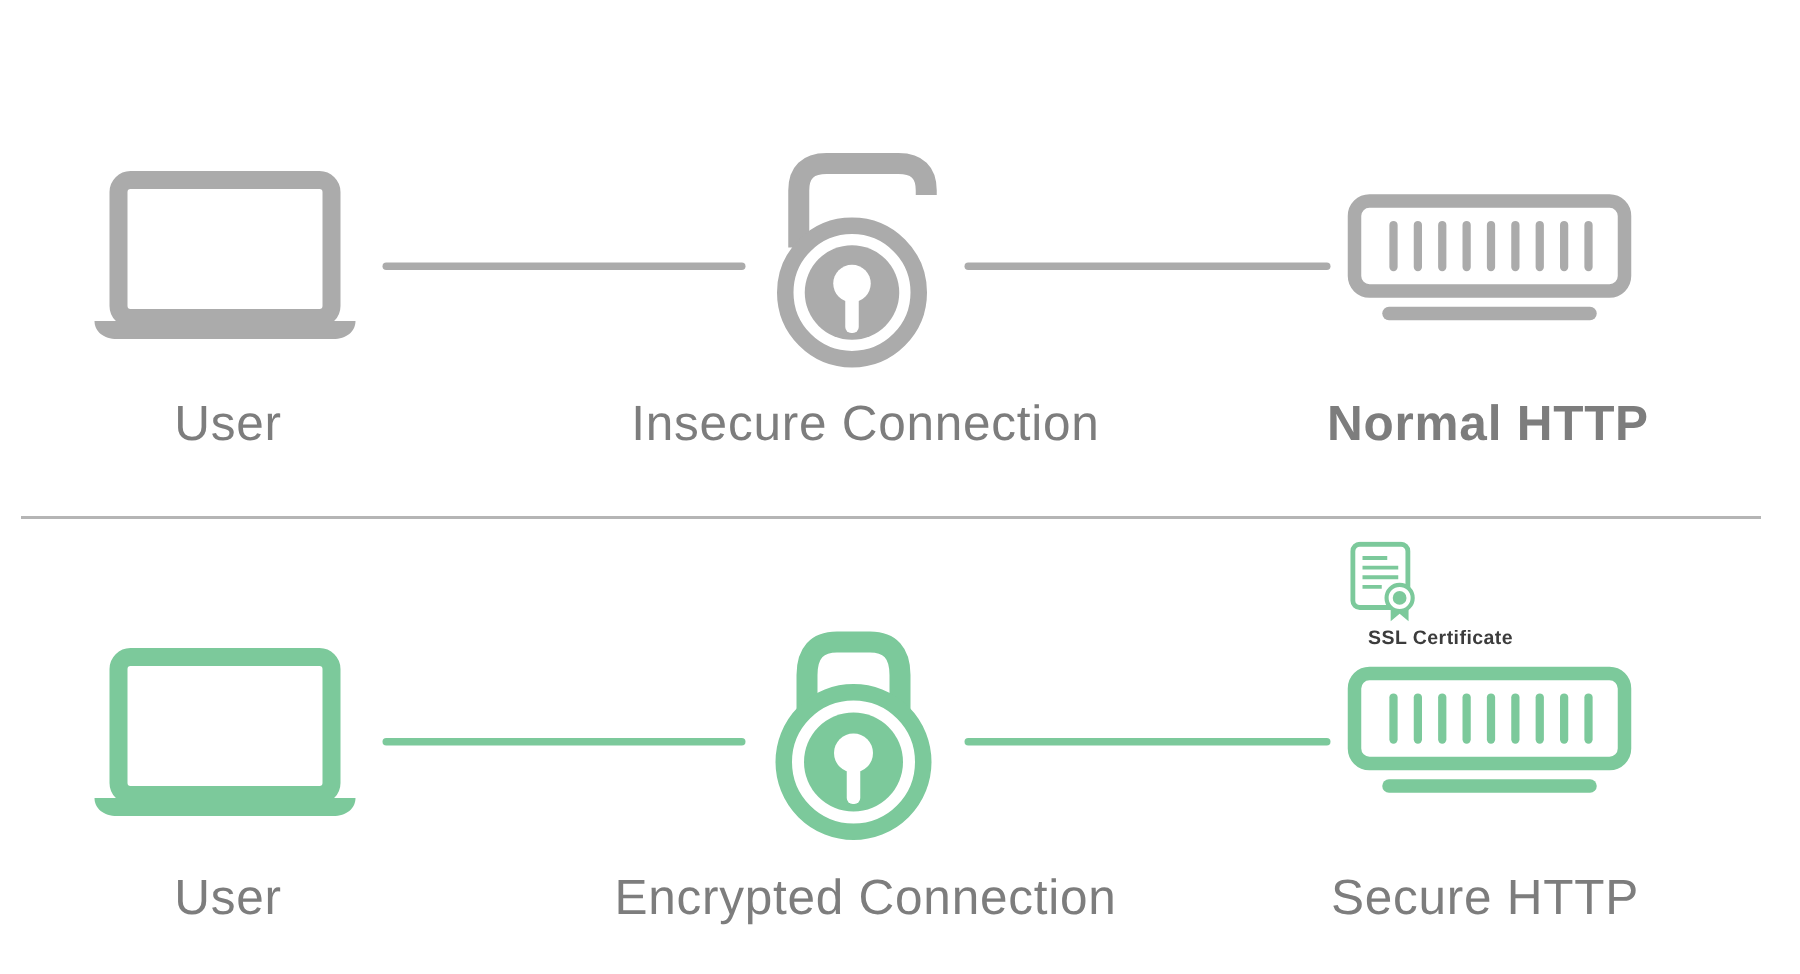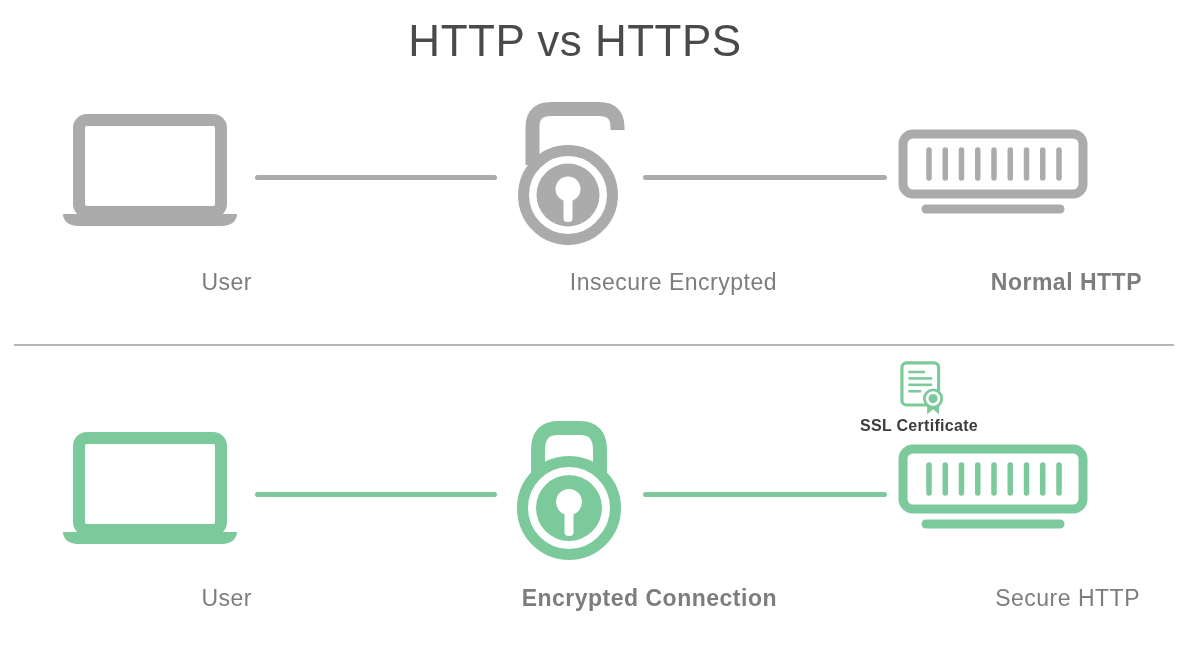--- a/index.html
+++ b/index.html
@@ -39,32 +39,32 @@
 
   .divider {
     position: absolute;
     left: 14px; top: 344px;
     width: 1160px; height: 2px;
     background: var(--divider, #b5b5b5);
   }
 
   .label {
     position: absolute;
-    font-size: 23px;
+    font-size: 33px;
     letter-spacing: 0.5px;
     color: var(--label-text, #7d7d7d);
-    text-align: right;
+    text-align: center;
     line-height: 34px;
   }
 
   .ssl-label {
     position: absolute;
-    left: 860px; top: 417px;
+    left: 912px; top: 417px;
     width: 230px;
-    font-size: 16px;
+    font-size: 13px;
     font-weight: bold;
     letter-spacing: 0.3px;
     color: var(--certificate-label-text, #3c3c3c);
     text-align: left;
   }
 
   
   .laptop-1 { left: 62px;  top: 114px; width: 176px; height: 114px; }
   .lock-1   { left: 513px; top: 99px;  width: 112px; height: 147px; }
   .server-1 { left: 898px; top: 129px; width: 190px; height: 88px; }
@@ -75,29 +75,28 @@
   .label-server-1 { left: 842px; top: 265px; width: 300px; font-weight: bold; }
 
   
   .laptop-2 { left: 62px;  top: 432px; width: 176px; height: 114px; }
   .lock-2   { left: 514px; top: 417px; width: 112px; height: 146px; }
   .cert     { left: 900px; top: 361px; width: 46px;  height: 55px; }
   .server-2 { left: 898px; top: 444px; width: 190px; height: 88px; }
   .conn-2a  { left: 255px; top: 492px; width: 242px; }
   .conn-2b  { left: 643px; top: 492px; width: 244px; }
   .label-user-2   { left: 52px;  top: 581px; width: 200px; }
-  .label-conn-2   { left: 377px; top: 581px; width: 400px; font-weight: bold; }
+  .label-conn-2   { left: 377px; top: 581px; width: 400px; }
   .label-server-2 { left: 840px; top: 581px; width: 300px; }
 </style>
 </head>
 <body>
 
 <div class="canvas">
 
-  <div class="title">HTTP vs HTTPS</div>
 
   <section>
 
     <svg class="icon icon-gray laptop-1" viewBox="0 0 176 114" aria-hidden="true">
       <rect x="17" y="6" width="142" height="92" rx="8" fill="#fff" stroke="currentColor" stroke-width="12"></rect>
       <path d="M1 100 L175 100 C175 107 169 112 160 112 L16 112 C7 112 1 107 1 100 Z" fill="currentColor"></path>
     </svg>
 
     <div class="conn conn-gray conn-1a"></div>
 
@@ -121,21 +120,21 @@
         <line x1="96" y1="21" x2="96" y2="49"></line>
         <line x1="112.25" y1="21" x2="112.25" y2="49"></line>
         <line x1="128.5" y1="21" x2="128.5" y2="49"></line>
         <line x1="144.75" y1="21" x2="144.75" y2="49"></line>
         <line x1="161" y1="21" x2="161" y2="49"></line>
       </g>
       <line x1="28" y1="80" x2="162" y2="80" stroke="currentColor" stroke-width="9" stroke-linecap="round"></line>
     </svg>
 
     <div class="label label-user-1">User</div>
-    <div class="label label-conn-1">Insecure Encrypted</div>
+    <div class="label label-conn-1">Insecure Connection</div>
     <div class="label label-server-1">Normal HTTP</div>
   </section>
 
   <div class="divider"></div>
 
   <section>
 
     <svg class="icon icon-green laptop-2" viewBox="0 0 176 114" aria-hidden="true">
       <rect x="17" y="6" width="142" height="92" rx="8" fill="#fff" stroke="currentColor" stroke-width="12"></rect>
       <path d="M1 100 L175 100 C175 107 169 112 160 112 L16 112 C7 112 1 107 1 100 Z" fill="currentColor"></path>

